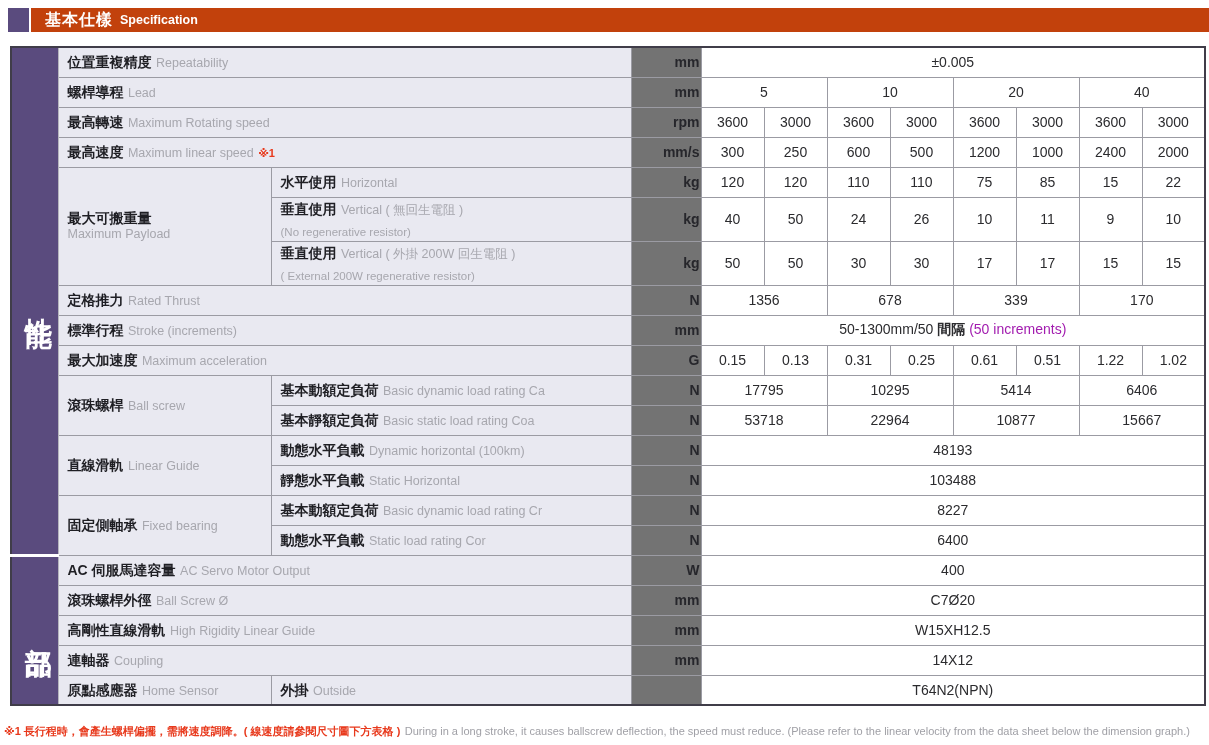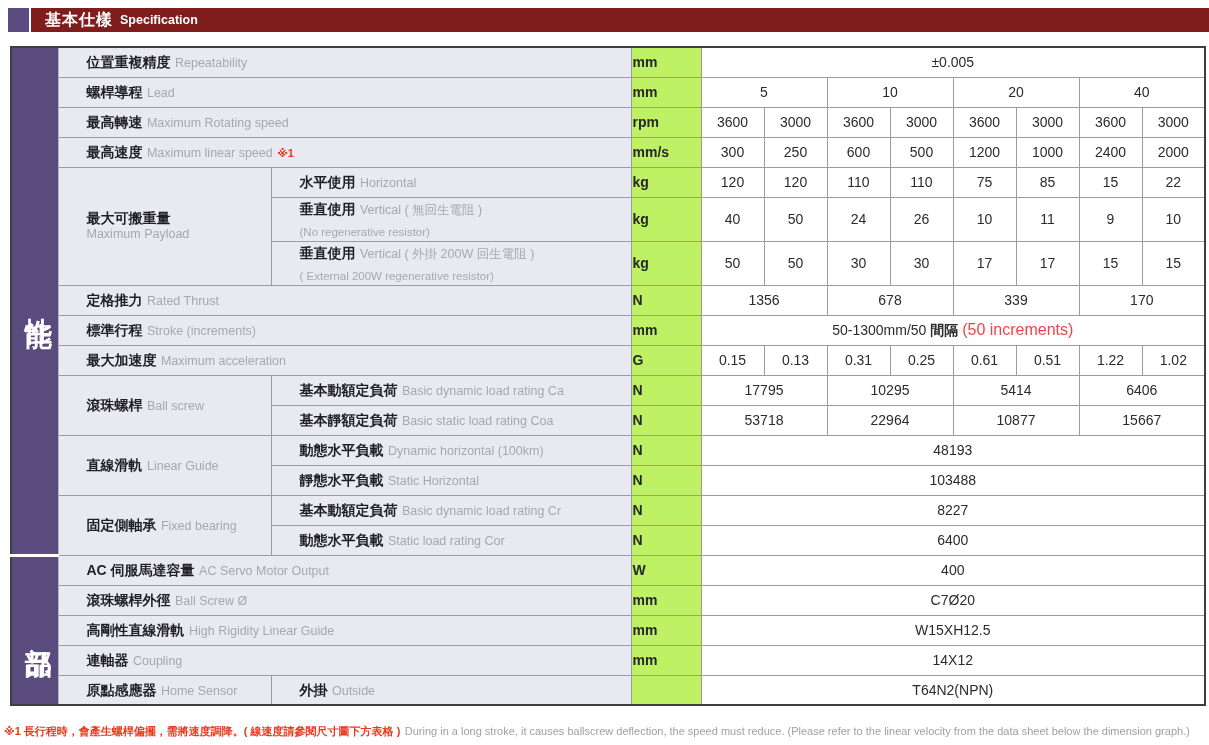--- a/index.html
+++ b/index.html
@@ -3,44 +3,44 @@
 <meta charset="utf-8">
 <style>
   * { box-sizing: border-box; }
   html,body { margin:0; padding:0; }
   body {
     width:1209px; height:745px; position:relative; background:#fff;
     font-family:"Liberation Sans","DejaVu Sans",sans-serif; overflow:hidden;
   }
   
   .header-square { position:absolute; left:8px; top:8px; width:21px; height:24px; background:#5a4b7e; }
-  .header-bar { position:absolute; left:31px; top:8px; width:1178px; height:24px; background:#7f1d1d;
+  .header-bar { position:absolute; left:31px; top:8px; width:1178px; height:24px; background:#c2410c;
     display:flex; align-items:center; padding-left:14px; }
   .header-zh { color:#fff; font-weight:bold; font-size:16px; letter-spacing:1px; }
   .header-en { color:#fff; font-size:12.5px; margin-left:7px; font-weight:bold; }
   
   .spec-table { position:absolute; left:10px; top:46px; border-collapse:collapse; table-layout:fixed;
     width:1195px; border:2px solid #403d49; }
   .spec-table td { border:1px solid #9b9ba3; overflow:hidden; }
   .spec-table tr { height:30px; }
   tr.tall { height:44px; }
   td.side { background:#5a4b7e; border-color:#b5b5bd; }
   td.side.parts { border-top:3px solid #fff; }
   .side-label { writing-mode:vertical-rl; text-orientation:upright; margin:0 auto;
     color:#fff; font-weight:bold; font-size:27px; letter-spacing:5px; text-align:center; width:100%; }
-  td.lbl { background:#e9e9f1; padding:2px 6px 2px 28px; text-align:left; vertical-align:middle; }
-  td.unit { background:#bef264; text-align:left; vertical-align:middle;
+  td.lbl { background:#e9e9f1; padding:2px 6px 2px 9px; text-align:left; vertical-align:middle; }
+  td.unit { background:#737373; text-align:right; vertical-align:middle;
     font-weight:bold; font-size:14px; color:#26262b; }
   td.val { background:#fff; text-align:center; vertical-align:middle; font-size:14px; color:#2b2b2e; }
   .zh { font-weight:bold; color:#1f1f24; font-size:14px; }
   .en { color:#a7a7ae; font-size:12.5px; }
   .en2 { display:block; color:#a7a7ae; font-size:11.5px; line-height:1.15; margin-top:7px; }
   .blk { display:block; line-height:1.25; }
   .note-red { color:#e8391c; font-size:11px; font-weight:bold; }
-  .val-gray { color:#ef4444; font-size:16px;text-align:right; }
+  .val-gray { color:#a21caf; font-size:14px;text-align:right; }
   .val-zh { font-weight:bold; color:#2b2b2e; }
   
   .footnote { position:absolute; left:4px; top:721px; width:1205px; white-space:nowrap; }
   .fn-red { color:#e8391c; font-size:11px; font-weight:bold; }
   .fn-gray { color:#a0a0a6; font-size:11px; }
 </style>
 </head>
 <body>
 
 <div class="header-square"></div>

